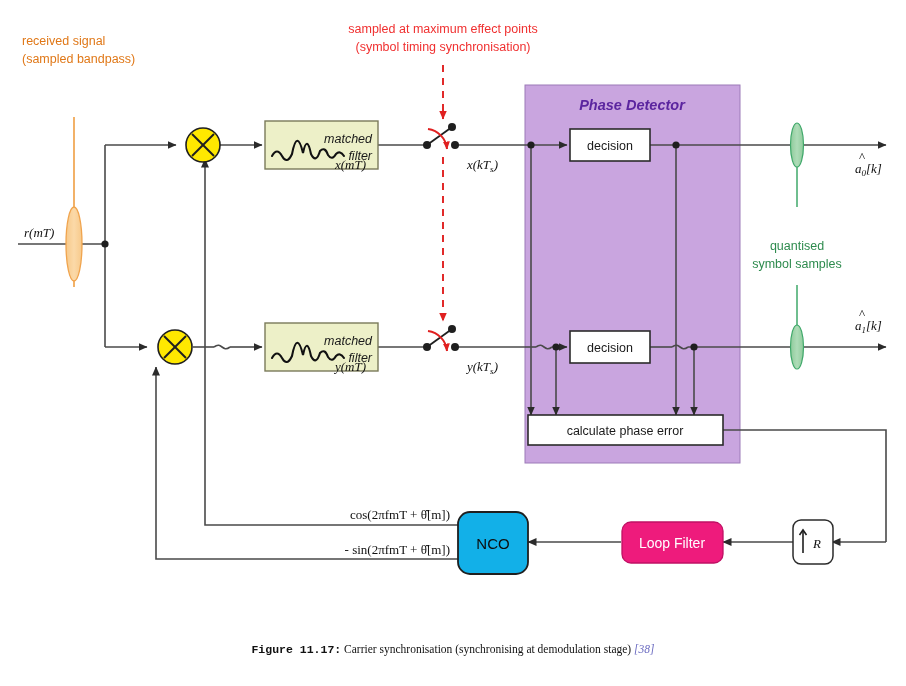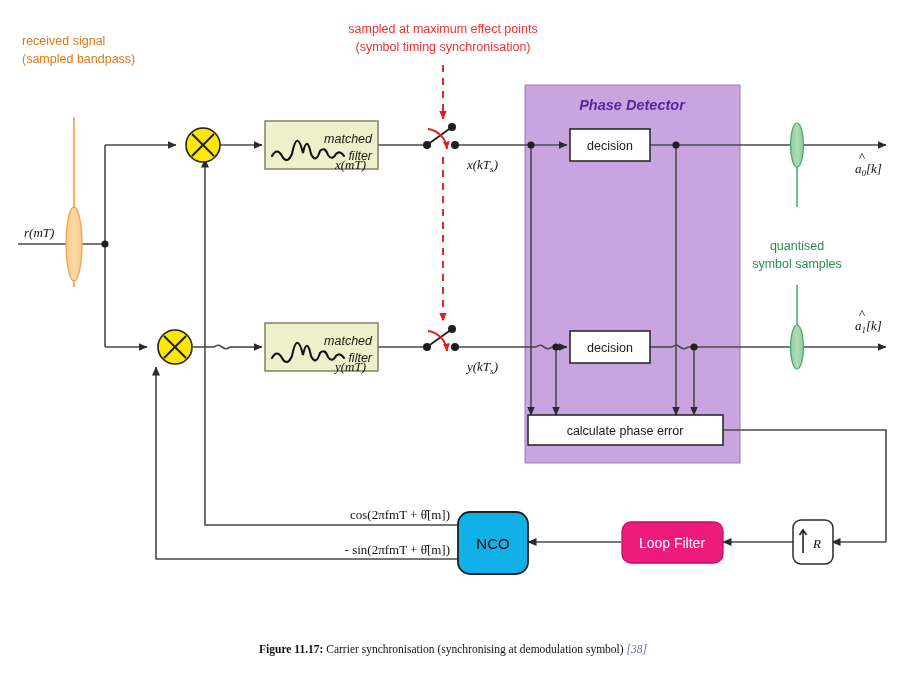--- a/index.html
+++ b/index.html
@@ -85,21 +85,21 @@
   .caption-wrap {
     position: absolute;
     left: 0;
     top: 636px;
     width: 906px;
     text-align: center;
     font-family: "Liberation Serif", serif;
     font-size: 11.5px;
     color: #111111;
   }
-  .caption-wrap b { font-weight: bold; }
+  .caption-wrap b { font-weight: bold; font-family: Liberation Mono, monospace; }
   .caption-ref { color: #6a6ac0; font-style: italic; }
 </style>
 </head>
 <body>
 
 <div id="figure-root">
 
   <svg class="diagram" viewBox="0 0 906 686">
     <defs>
       <marker id="arrowBlack" markerWidth="9" markerHeight="8" refX="8.5" refY="4" orient="auto" markerUnits="userSpaceOnUse">
@@ -308,17 +308,17 @@
       <text class="math" x="855" y="323" text-anchor="start"><tspan>a</tspan><tspan class="sub" dy="3">1</tspan><tspan dy="-3">[k]</tspan></text>
     </g>
 
     <text class="math-up" x="450" y="512" text-anchor="end">cos(2πfmT + θ̂[m])</text>
     <text class="math-up" x="450" y="547" text-anchor="end">- sin(2πfmT + θ̂[m])</text>
 
   </svg>
 
   <div class="caption-wrap">
     <b>Figure 11.17:</b>
-    <span>Carrier synchronisation (synchronising at demodulation symbol)</span>
+    <span>Carrier synchronisation (synchronising at demodulation stage)</span>
     <span class="caption-ref">[38]</span>
   </div>
 
 </div>
 
 </body></html>

